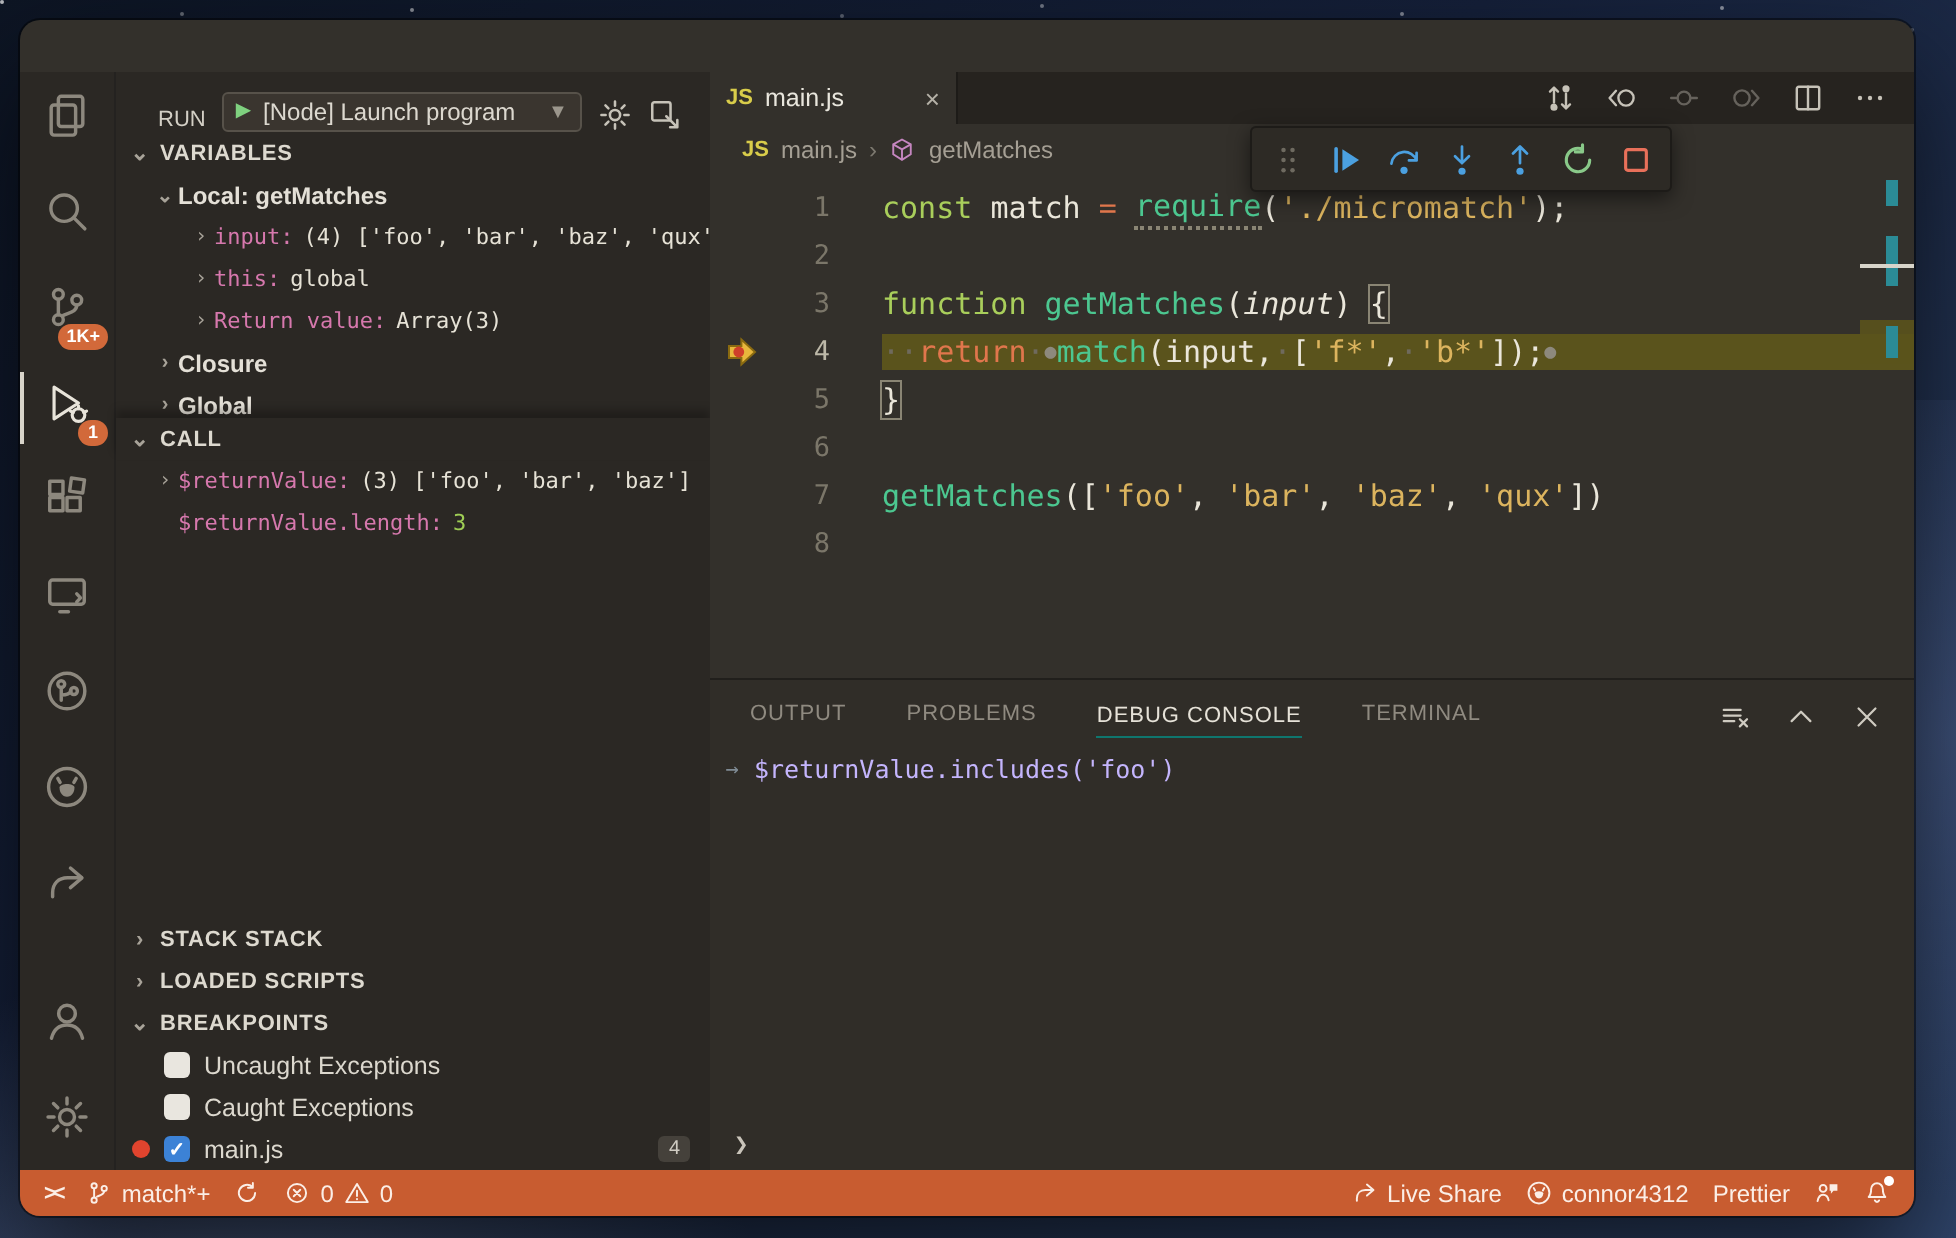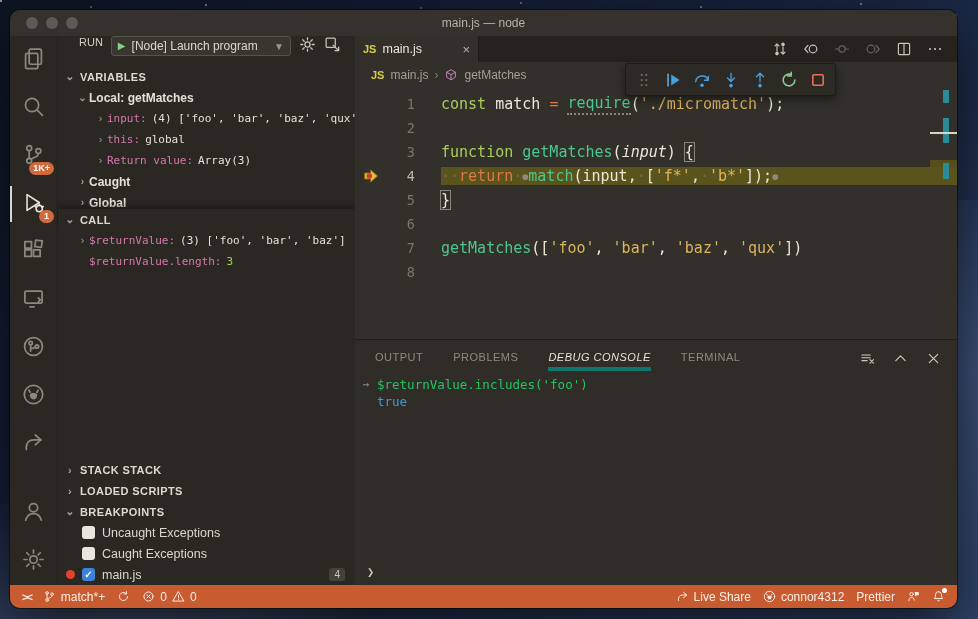--- a/index.html
+++ b/index.html
@@ -33,21 +33,21 @@
   .ab-item{height:48px;display:flex;align-items:center;justify-content:center;position:relative;color:#8d8必;color:#8d887e;}
   .ab-item svg{width:23px;height:23px;}
   .ab-item.active{color:#e8e4da;}
   .ab-item.active::before{content:"";position:absolute;left:0;top:6px;bottom:6px;width:2px;background:#d8d4ca;}
   .ab-badge{position:absolute;right:3px;bottom:5px;background:#d2693a;color:#fff;font-size:9px;font-weight:bold;
     border-radius:9px;padding:1px 4px;line-height:11px;min-width:7px;text-align:center;}
   .ab-spacer{flex:1;}
 
   
   .sidebar{width:298px;background:#2b2824;flex:none;display:flex;flex-direction:column;border-left:1px solid #242220;box-sizing:border-box;}
-  .run-bar{height:30px;display:flex;align-items:flex-start;padding-left:21px;gap:8px;flex:none;}
+  .run-bar{height:30px;display:flex;align-items:flex-end;padding-left:21px;gap:8px;flex:none;}
   .run-label{font-size:11px;color:#d3cfc5;}
   .launch-select{height:20px;width:180px;background:#3a352f;border:1px solid #57524a;border-radius:3px;
     display:flex;align-items:center;gap:6px;padding:0 6px;box-sizing:border-box;}
   .launch-select .play{color:#7fd17f;font-size:10px;line-height:10px;}
   .launch-select .txt{font-size:12px;color:#dcd8cf;white-space:nowrap;overflow:hidden;flex:1;}
   .launch-select .chev{color:#9b968c;font-size:10px;}
   .run-bar .tool{color:#c6c2b8;display:flex;}
   .run-bar .tool svg{width:17px;height:17px;}
 
   .sec-head{height:21px;display:flex;align-items:center;gap:4px;padding-left:6px;flex:none;
@@ -110,27 +110,27 @@
   .dbg-btn svg{width:18px;height:18px;}
   .c-blue{color:#4ba0e0;} .c-green{color:#89c989;} .c-red{color:#e8705a;} .c-grip{color:#6e6a60;}
 
   
   .ruler-mark{position:absolute;z-index:3;}
 
   
   .panel{height:245px;border-top:1px solid #211f1c;background:#302d28;display:flex;flex-direction:column;flex:none;}
   .panel-tabs{height:36px;display:flex;align-items:center;padding-left:20px;gap:30px;flex:none;}
   .ptab{font-size:11px;letter-spacing:.5px;color:#8f8a80;position:relative;padding-bottom:2px;}
-  .ptab.active{color:#e6e2d8;border-bottom:4px solid #0f766e;padding-bottom:4px;margin-bottom:-5px;font-style:italic;}
+  .ptab.active{color:#e6e2d8;border-bottom:1px solid #0f766e;padding-bottom:4px;margin-bottom:-5px;}
   .panel-acts{margin-left:auto;display:flex;gap:18px;padding-right:16px;color:#cfcbc1;align-items:center;}
   .panel-acts .ic{display:flex;} .panel-acts .ic svg{width:15px;height:15px;}
   .console{flex:1;font-family:"DejaVu Sans Mono",monospace;font-size:12.5px;position:relative;}
   .con-row{display:flex;align-items:center;height:17px;}
   .con-arrow{width:22px;text-align:center;color:#7f8b94;font-size:11px;}
-  .con-expr{color:#22c55e;}
+  .con-expr{color:#c4b5fd;}
   .con-result{color:#3f9bd8;padding-left:22px;height:17px;display:flex;align-items:center;}
   .con-prompt{position:absolute;left:12px;bottom:6px;color:#c9c4ba;font-weight:bold;font-size:12px;}
 
   
   .statusbar{position:absolute;left:0;bottom:0;right:0;height:23px;background:#c85c30;display:flex;align-items:center;
     color:#fbeee6;font-size:12px;padding:0 6px;box-sizing:border-box;}
   .sb-item{display:flex;align-items:center;gap:5px;padding:0 6px;height:100%;white-space:nowrap;}
   .sb-item svg{width:13px;height:13px;}
   .sb-right{margin-left:auto;display:flex;height:100%;}
   .sb-remote{font-weight:bold;letter-spacing:-2px;font-size:11px;}
@@ -139,28 +139,20 @@
 </style>
 </head>
 <body>
 
 <div class="wp-glow1"></div>
 <div class="wp-glow2"></div>
 <div class="stars"></div>
 
 <div class="window">
 
-  <div class="titlebar">
-    <div class="traffic">
-      <div class="tl"></div>
-      <div class="tl"></div>
-      <div class="tl"></div>
-    </div>
-    <div class="win-title">main.js — node</div>
-  </div>
 
   <div class="main">
 
     <div class="activity">
         <div class="ab-item">
           <span><svg viewBox="0 0 16 16" fill="none" stroke="currentColor" stroke-width="1.2" stroke-linecap="round" stroke-linejoin="round">
               <rect x="5" y="1.5" width="8.5" height="10.5" rx="1"></rect>
               <rect x="2.5" y="4.5" width="8.5" height="10.5" rx="1"></rect>
             </svg></span>
         </div>
@@ -279,21 +271,21 @@
             <span class="tkey">this:</span>
             <span class="tval">global</span>
           </div>
           <div class="trow" style="padding-left: 36px;">
             <span class="chev">›</span>
             <span class="tkey">Return value:</span>
             <span class="tval">Array(3)</span>
           </div>
           <div class="trow bold" style="padding-left: 18px;">
             <span class="chev">›</span>
-            <span>Caught</span>
+            <span>Closure</span>
           </div>
           <div class="trow bold" style="padding-left: 18px;">
             <span class="chev">›</span>
             <span>Global</span>
           </div>
         </div>
 
       <div class="sec-head shadowed">
         <span class="chev">⌄</span>
         <span>CALL</span>
@@ -540,21 +532,20 @@
                   <path d="M3.5 3.5l9 9M12.5 3.5l-9 9"></path>
                 </svg>
               </span>
             </span>
           </div>
         <div class="console">
           <div class="con-row">
             <span class="con-arrow">→</span>
             <span class="con-expr">$returnValue.includes('foo')</span>
           </div>
-          <div class="con-result">true</div>
           <div class="con-prompt">❯</div>
         </div>
       </div>
     </div>
   </div>
 
   <div class="statusbar">
       <span class="sb-item">
         <span style="display: inline-flex;">
           <span class="sb-remote">&gt;&lt;</span>

